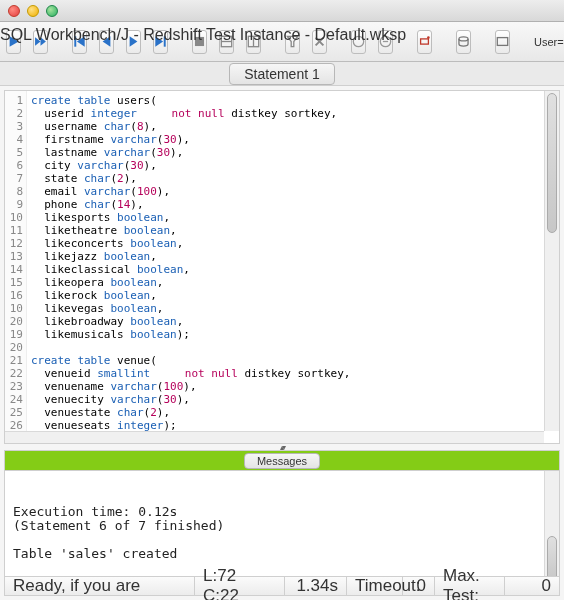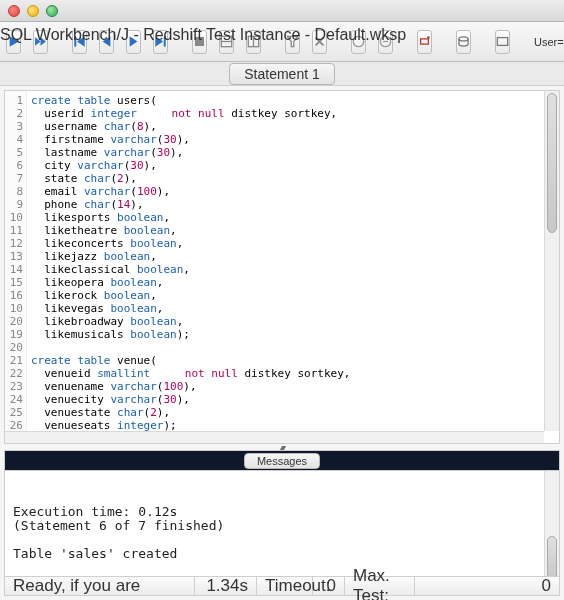--- a/index.html
+++ b/index.html
@@ -105,21 +105,21 @@
   .splitter {
     height: 6px; margin: 0 4px; display:flex; justify-content:center; align-items:center;
     color:#666; font-size:8px; letter-spacing:-2px;
   }
   .messages-wrap {
     margin: 0 4px; border: 1px solid #cfcfcf; background: #fff;
     height: 136px; display:flex; flex-direction:column;
   }
   .msg-tab-holder {
     display:flex; justify-content:center; align-items:center; height: 20px;
-    background:#0f172a; border-bottom:1px solid #cfcfcf;
+    background:#84cc16; border-bottom:1px solid #cfcfcf;
   }
   .msg-tab {
     background: linear-gradient(#f6f6f6,#e4e4e4);
     border: 1px solid #b7b7b7; border-radius: 4px;
     padding: 1px 12px; font-size: 11px;
   }
   .msg-body {
     flex:1; overflow:hidden; padding: 6px 8px;
     font-family: Menlo, Monaco, monospace; font-size:13px; line-height: 14px;
     color:#222; white-space: pre;
@@ -318,18 +318,19 @@
 (Statement 7 of 7 finished)
 
 Script execution finished
 Total script execution time: 1.34s</span>
     <div class="msg-scroll-v"><div class="thumb"></div></div>
   </div>
 </div>
 
 <div class="statusbar">
   <div class="sb-cell" style="width:190px">Ready, if you are</div>
+  <div class="sb-cell" style="width:90px">L:72 C:22</div>
   <div class="sb-cell r" style="width:62px">1.34s</div>
   <div class="sb-cell" style="width:56px">Timeout:</div>
   <div class="sb-cell r" style="width:32px">0</div>
   <div class="sb-cell" style="width:70px">Max. Test:</div>
   <div class="sb-cell r" style="flex:1">0</div>
 </div>
 
 </body></html>

